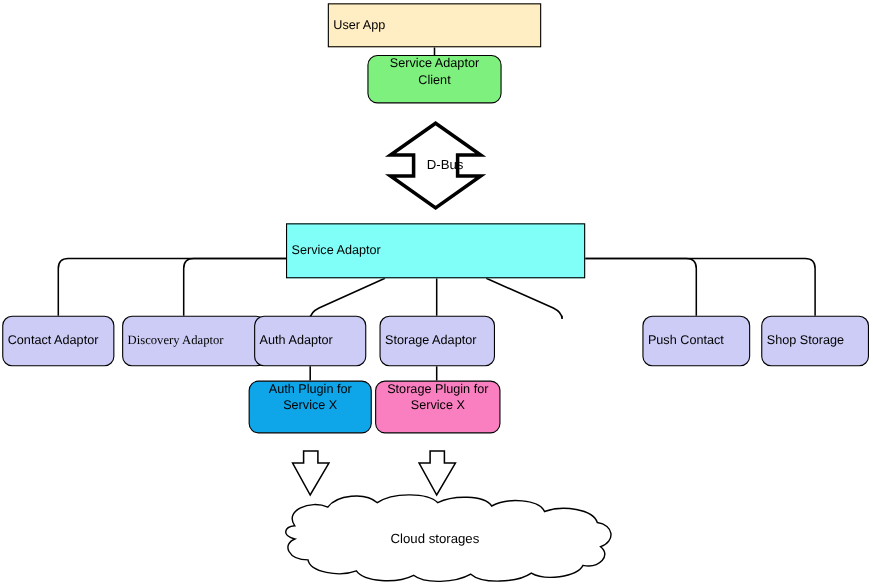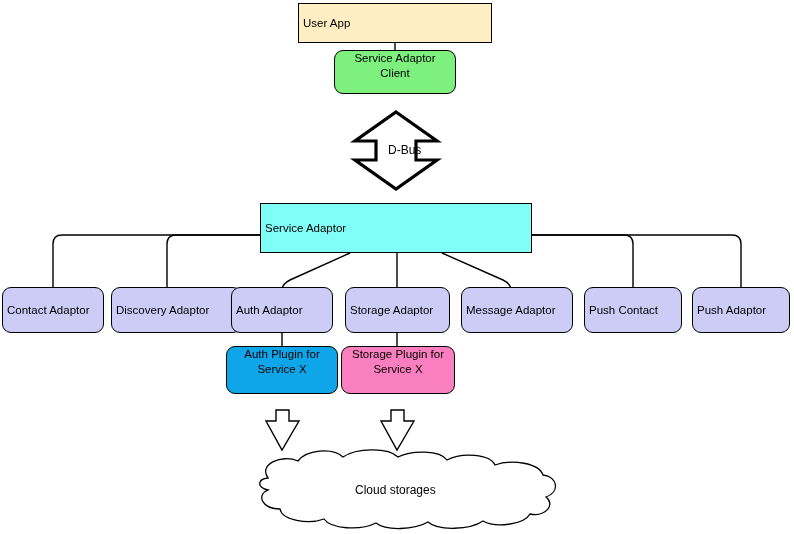--- a/index.html
+++ b/index.html
@@ -116,37 +116,34 @@
     <span class="node-label">Client</span>
   </div>
 
   <div class="node" style="left:260px; top:203px; width:272px; height:50px; background:#7ffff8;">
     <span class="node-label">Service Adaptor</span>
   </div>
 
   <div class="node rounded" style="left:2px; top:287px; width:102px; height:46px; background:#ccccf6;">
     <span class="node-label">Contact Adaptor</span>
   </div>
-  <div class="node rounded" style="left:111px; top:287px; width:131px; height:46px; background:#ccccf6;">
+  <div class="node rounded" style="left:111px; top:287px; width:131px; height:46px; background:#ccccf6;font-family:Liberation Serif, serif;">
     <span class="node-label">Discovery Adaptor</span>
   </div>
   <div class="node rounded" style="left:231px; top:287px; width:102px; height:46px; background:#ccccf6;">
     <span class="node-label">Auth Adaptor</span>
   </div>
   <div class="node rounded" style="left:345px; top:287px; width:105px; height:46px; background:#ccccf6;">
     <span class="node-label">Storage Adaptor</span>
   </div>
-  <div class="node rounded" style="left:461px; top:287px; width:112px; height:46px; background:#ccccf6;">
-    <span class="node-label">Message Adaptor</span>
-  </div>
   <div class="node rounded" style="left:584px; top:287px; width:98px; height:46px; background:#ccccf6;">
     <span class="node-label">Push Contact</span>
   </div>
   <div class="node rounded" style="left:692px; top:287px; width:98px; height:46px; background:#ccccf6;">
-    <span class="node-label">Push Adaptor</span>
+    <span class="node-label">Shop Storage</span>
   </div>
 
   <div class="node rounded" style="left:226px; top:346px; width:112px; height:48px; background:#0ea5e9; flex-direction:column;">
     <span class="node-label">Auth Plugin for</span>
     <span class="node-label">Service X</span>
   </div>
   <div class="node rounded" style="left:341px; top:346px; width:114px; height:48px; background:#fa7fc0; flex-direction:column;">
     <span class="node-label">Storage Plugin for</span>
     <span class="node-label">Service X</span>
   </div>

